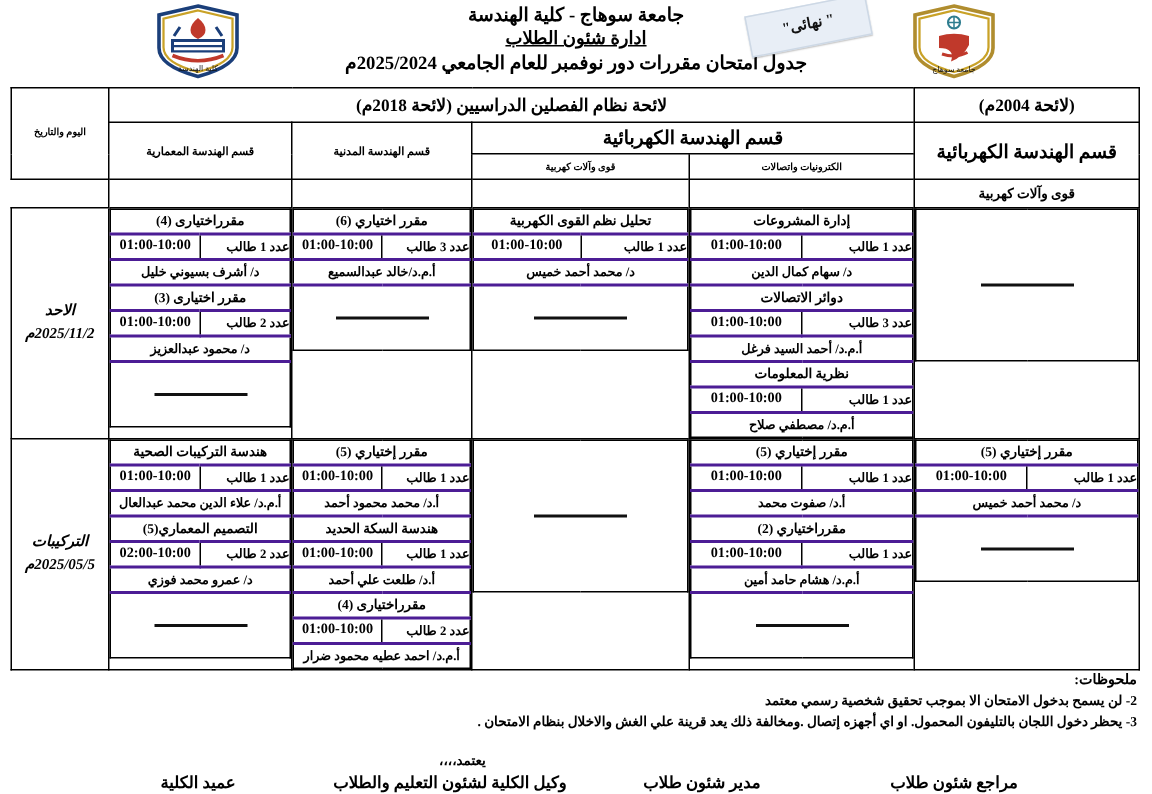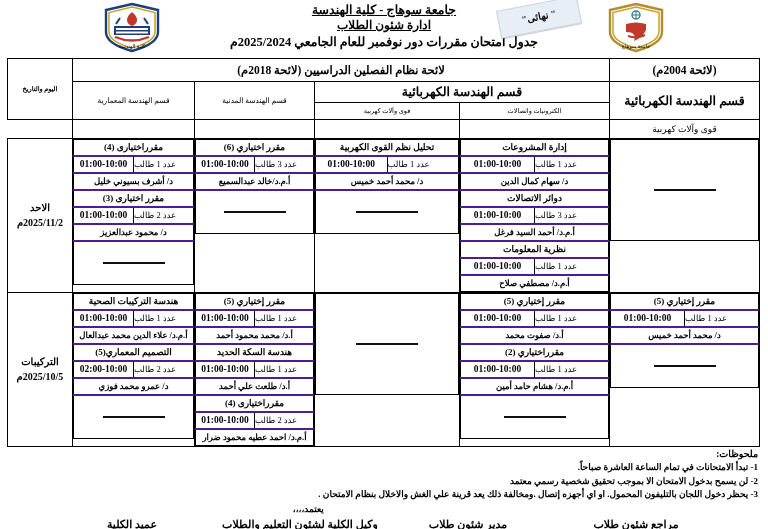--- a/index.html
+++ b/index.html
@@ -14,21 +14,21 @@
   }
   .page{position:relative;width:768px;height:529px;box-sizing:border-box;padding:0 8px;}
 
   
   .header{position:relative;height:58px;}
   .header-titles{
     position:absolute;left:0;right:0;top:2px;
     text-align:center;
     line-height:1.28;
   }
-  .h-line1{font-size:12.5px;font-weight:bold;text-decoration:underline;}
+  .h-line1{font-size:12.5px;font-weight:bold;}
   .h-line2{font-size:12px;font-weight:bold;text-decoration:underline;}
   .h-line3{font-size:12.5px;font-weight:bold;margin-top:1px;}
 
   .logo{position:absolute;top:2px;width:64px;height:52px;}
   .logo-left{right:92px;}
   .logo-right{left:92px;}
   .logo svg{display:block;width:64px;height:52px;}
 
   .sticky{
     position:absolute;top:3px;right:180px;
@@ -51,54 +51,54 @@
     direction:rtl;
   }
   table.sched td,table.sched th{
     border:1px solid #000;
     padding:0;
     vertical-align:middle;
     text-align:center;
   }
   .lawha{font-size:11.5px;font-weight:bold;height:22px;}
   .dept-big{font-size:12.5px;font-weight:bold;height:20px;}
-  .dept-small{font-size:7.5px;font-weight:normal;height:20px;line-height:1.2;}
-  .sub-small{font-size:6.5px;font-weight:normal;height:16px;}
+  .dept-small{font-size:7.5px;font-weight:bold;height:20px;line-height:1.2;}
+  .sub-small{font-size:6.5px;font-weight:bold;height:16px;}
   .daycol-head{font-size:6.5px;font-weight:bold;line-height:1.3;}
 
-  .daycell{font-size:10px;font-weight:bold;line-height:1.45;}
+  .daycell{font-size:10px;font-weight:bold;line-height:1.45;font-style:italic;}
 
   
   .stack{width:100%;border-collapse:collapse;table-layout:fixed;direction:rtl;}
   .stack td{border:0;padding:0;}
   .stack .rowline{border-top:2px solid #4c1d95;}
   .course-title{font-size:9px;font-weight:bold;height:15px;line-height:15px;text-align:center;}
   .time-row{height:15px;}
   .time-row .t{
     font-size:9.5px;font-weight:bold;direction:ltr;
     border-right:1px solid #000;border-left:1px solid #000;
     text-align:center;line-height:15px;
   }
-  .time-row .c{font-size:8.5px;font-weight:normal;text-align:left;line-height:15px;}
+  .time-row .c{font-size:8.5px;font-weight:bold;text-align:right;line-height:15px;}
   .prof{font-size:8.5px;font-weight:bold;height:15px;line-height:15px;text-align:center;}
   .dash-wrap{display:flex;align-items:center;justify-content:center;height:100%;}
   .dash{display:inline-block;width:62px;height:0;border-top:2px solid #111;}
 
   
   .notes{
     margin-top:0;
     direction:rtl;
     text-align:right;
     font-size:9px;
     font-weight:bold;
     line-height:1.5;
     padding-right:2px;
   }
   .notes .title{font-size:9.5px;}
-  .approve{font-size:9px;font-weight:bold;text-align:right;margin-top:2px;padding-right:58%;}
+  .approve{font-size:9px;font-weight:bold;text-align:right;margin-top:14px;padding-right:58%;}
 
   
   .signs{
     display:flex;direction:rtl;
     justify-content:space-between;
     padding:2px 40px 0 40px;
     text-align:center;
   }
   .sign{flex:1;font-size:11px;font-weight:bold;line-height:1.5;}
   .sign .role2{display:block;}
@@ -450,29 +450,28 @@
                     <div class="dash-wrap">
                       <span class="dash"></span>
                     </div>
                   </td>
                 </tr>
               </tbody>
             </table>
           </td>
           <td class="daycell">
             <div>التركيبات</div>
-            <div>2025/10/5م</div>
+            <div>2025/05/5م</div>
           </td>
         </tr>
       </tbody>
   </table>
 
   <div class="notes">
     <div class="title">ملحوظات:</div>
-    <div>1- تبدأ الامتحانات في تمام الساعة العاشرة صباحاً.</div>
     <div>2-  لن يسمح بدخول الامتحان الا بموجب تحقيق شخصية رسمي معتمد</div>
     <div>3- يحظر دخول اللجان بالتليفون المحمول. او اي أجهزه إتصال .ومخالفة ذلك يعد قرينة علي الغش والاخلال بنظام الامتحان .</div>
   </div>
   <div class="approve">يعتمد،،،،</div>
 
   <div class="signs" id="signs">
       <div class="sign">
         <span style="display: block;">مراجع شئون طلاب</span>
         <span class="role2"></span>
       </div>

